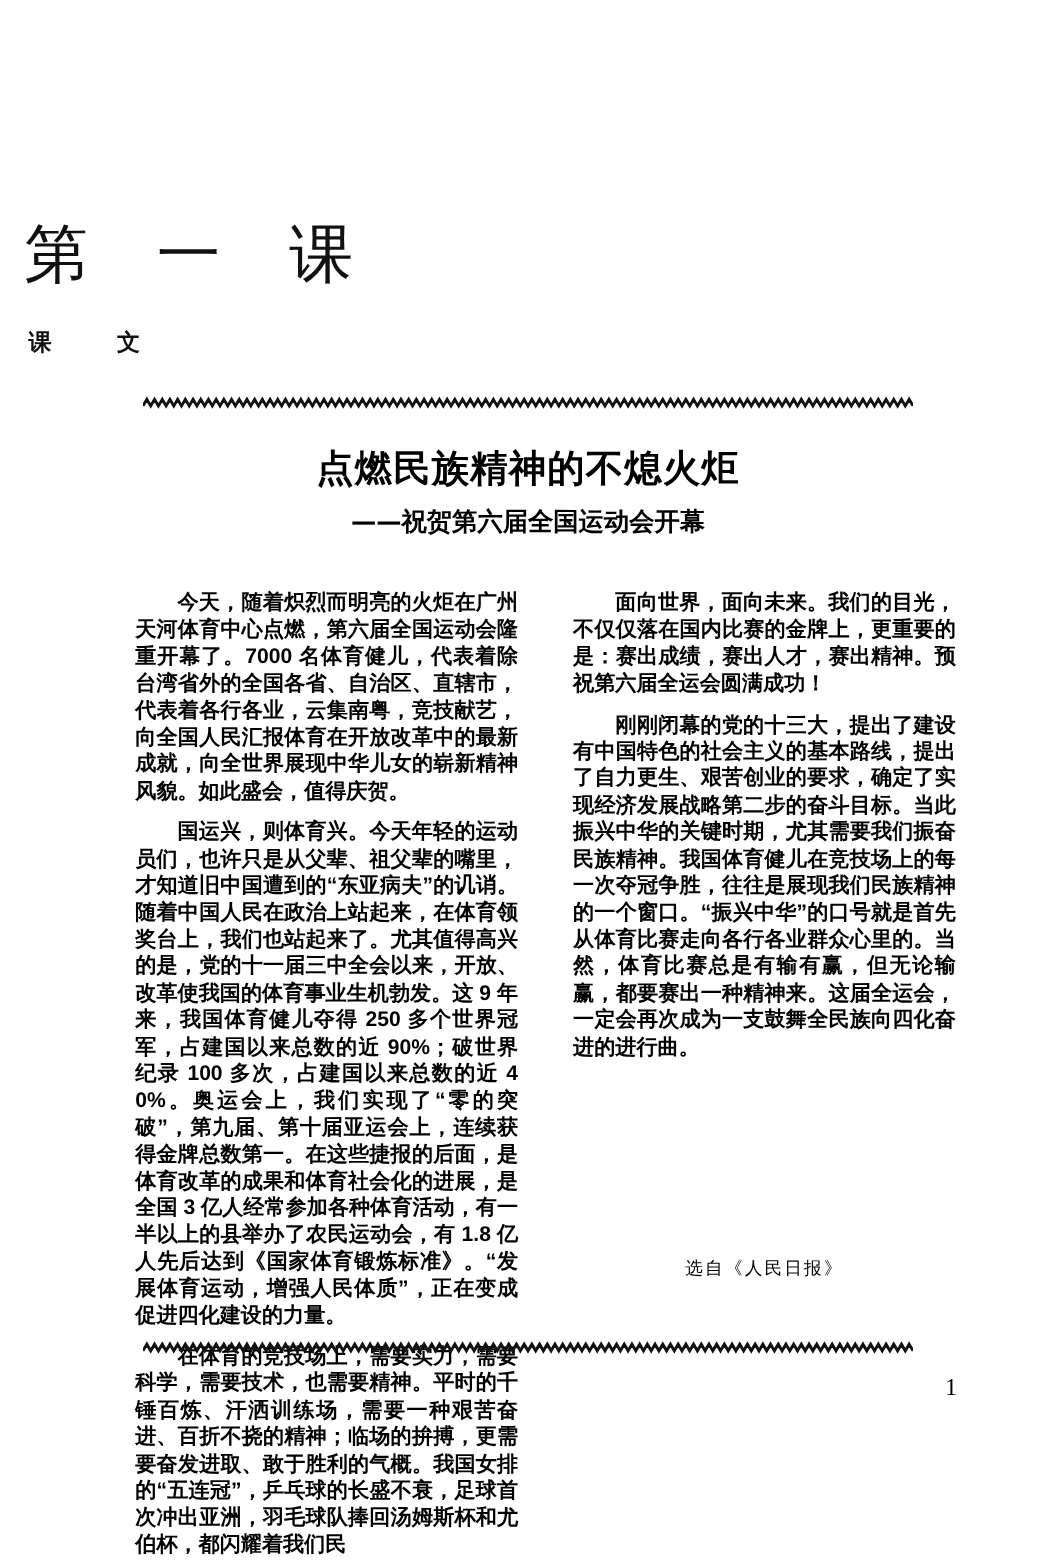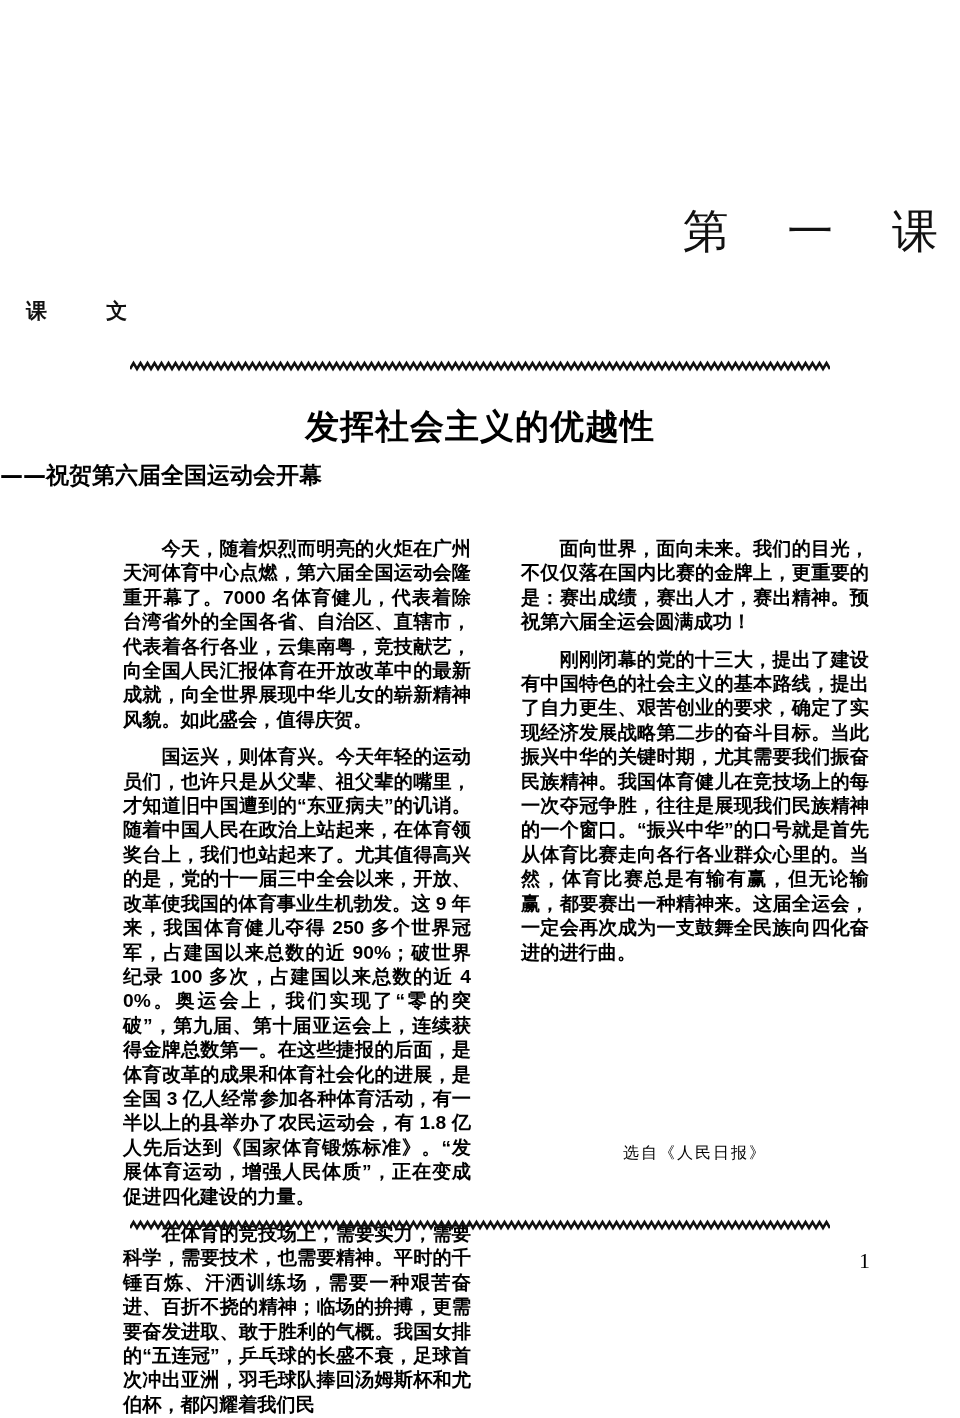--- a/index.html
+++ b/index.html
@@ -23,23 +23,23 @@
     height: 1418px;
     background: #ffffff;
   }
 
   
   .lesson-title {
     position: absolute;
     left: 0;
     top: 196px;
     width: 960px;
-    text-align: right;
+    text-align: left;
     font-family: "DejaVu Serif", "Liberation Serif", serif;
-    font-size: 46px;
+    font-size: 58px;
     line-height: 70px;
     letter-spacing: 22px;
     text-indent: 22px;
     font-weight: 400;
     color: #111;
   }
 
   .lesson-subtitle {
     position: absolute;
     left: 0;
@@ -79,21 +79,21 @@
     line-height: 44px;
     font-weight: 700;
     letter-spacing: 1px;
     color: #000;
   }
   .article-subtitle {
     position: absolute;
     left: 0;
     top: 459px;
     width: 960px;
-    text-align: left;
+    text-align: center;
     font-family: "DejaVu Sans", "Liberation Sans", sans-serif;
     font-size: 23px;
     line-height: 32px;
     font-weight: 700;
     letter-spacing: 0px;
     color: #000;
   }
 
   
   .body-columns {
@@ -160,21 +160,21 @@
   <div class="lesson-title">第 一 课</div>
 
   <div class="lesson-subtitle">课 文</div>
 
   <div class="wavy-rule" id="wavy-rule-top">
     <svg width="700" height="14" viewBox="0 0 700 14" preserveAspectRatio="none">
       <path d="M0 10 L3.5 4 L7 10 L10.5 4 L14 10 L17.5 4 L21 10 L24.5 4 L28 10 L31.5 4 L35 10 L38.5 4 L42 10 L45.5 4 L49 10 L52.5 4 L56 10 L59.5 4 L63 10 L66.5 4 L70 10 L73.5 4 L77 10 L80.5 4 L84 10 L87.5 4 L91 10 L94.5 4 L98 10 L101.5 4 L105 10 L108.5 4 L112 10 L115.5 4 L119 10 L122.5 4 L126 10 L129.5 4 L133 10 L136.5 4 L140 10 L143.5 4 L147 10 L150.5 4 L154 10 L157.5 4 L161 10 L164.5 4 L168 10 L171.5 4 L175 10 L178.5 4 L182 10 L185.5 4 L189 10 L192.5 4 L196 10 L199.5 4 L203 10 L206.5 4 L210 10 L213.5 4 L217 10 L220.5 4 L224 10 L227.5 4 L231 10 L234.5 4 L238 10 L241.5 4 L245 10 L248.5 4 L252 10 L255.5 4 L259 10 L262.5 4 L266 10 L269.5 4 L273 10 L276.5 4 L280 10 L283.5 4 L287 10 L290.5 4 L294 10 L297.5 4 L301 10 L304.5 4 L308 10 L311.5 4 L315 10 L318.5 4 L322 10 L325.5 4 L329 10 L332.5 4 L336 10 L339.5 4 L343 10 L346.5 4 L350 10 L353.5 4 L357 10 L360.5 4 L364 10 L367.5 4 L371 10 L374.5 4 L378 10 L381.5 4 L385 10 L388.5 4 L392 10 L395.5 4 L399 10 L402.5 4 L406 10 L409.5 4 L413 10 L416.5 4 L420 10 L423.5 4 L427 10 L430.5 4 L434 10 L437.5 4 L441 10 L444.5 4 L448 10 L451.5 4 L455 10 L458.5 4 L462 10 L465.5 4 L469 10 L472.5 4 L476 10 L479.5 4 L483 10 L486.5 4 L490 10 L493.5 4 L497 10 L500.5 4 L504 10 L507.5 4 L511 10 L514.5 4 L518 10 L521.5 4 L525 10 L528.5 4 L532 10 L535.5 4 L539 10 L542.5 4 L546 10 L549.5 4 L553 10 L556.5 4 L560 10 L563.5 4 L567 10 L570.5 4 L574 10 L577.5 4 L581 10 L584.5 4 L588 10 L591.5 4 L595 10 L598.5 4 L602 10 L605.5 4 L609 10 L612.5 4 L616 10 L619.5 4 L623 10 L626.5 4 L630 10 L633.5 4 L637 10 L640.5 4 L644 10 L647.5 4 L651 10 L654.5 4 L658 10 L661.5 4 L665 10 L668.5 4 L672 10 L675.5 4 L679 10 L682.5 4 L686 10 L689.5 4 L693 10 L696.5 4 L700 10" fill="none" stroke="#111111" stroke-width="2.6"></path>
     </svg>
   </div>
 
-  <div class="article-title">发挥社会主义的优越性</div>
+  <div class="article-title">点燃民族精神的不熄火炬</div>
 
   <div class="article-subtitle">——祝贺第六届全国运动会开幕</div>
 
   <div class="body-columns">
     <div class="column" id="body-column-left">
       <p>今天，随着炽烈而明亮的火炬在广州天河体育中心点燃，第六届全国运动会隆重开幕了。7000 名体育健儿，代表着除台湾省外的全国各省、自治区、直辖市，代表着各行各业，云集南粤，竞技献艺，向全国人民汇报体育在开放改革中的最新成就，向全世界展现中华儿女的崭新精神风貌。如此盛会，值得庆贺。</p>
       <p>国运兴，则体育兴。今天年轻的运动员们，也许只是从父辈、祖父辈的嘴里，才知道旧中国遭到的“东亚病夫”的讥诮。随着中国人民在政治上站起来，在体育领奖台上，我们也站起来了。尤其值得高兴的是，党的十一届三中全会以来，开放、改革使我国的体育事业生机勃发。这 9 年来，我国体育健儿夺得 250 多个世界冠军，占建国以来总数的近 90%；破世界纪录 100 多次，占建国以来总数的近 40%。奥运会上，我们实现了“零的突破”，第九届、第十届亚运会上，连续获得金牌总数第一。在这些捷报的后面，是体育改革的成果和体育社会化的进展，是全国 3 亿人经常参加各种体育活动，有一半以上的县举办了农民运动会，有 1.8 亿人先后达到《国家体育锻炼标准》。“发展体育运动，增强人民体质”，正在变成促进四化建设的力量。</p>
       <p>在体育的竞技场上，需要实力，需要科学，需要技术，也需要精神。平时的千锤百炼、汗洒训练场，需要一种艰苦奋进、百折不挠的精神；临场的拚搏，更需要奋发进取、敢于胜利的气概。我国女排的“五连冠”，乒乓球的长盛不衰，足球首次冲出亚洲，羽毛球队捧回汤姆斯杯和尤伯杯，都闪耀着我们民</p>
     </div>
     <div class="column" id="body-column-right">

